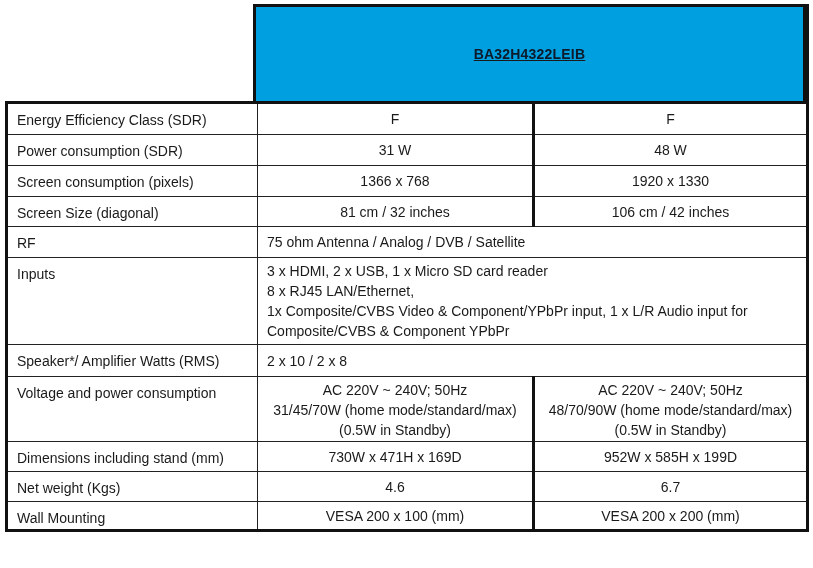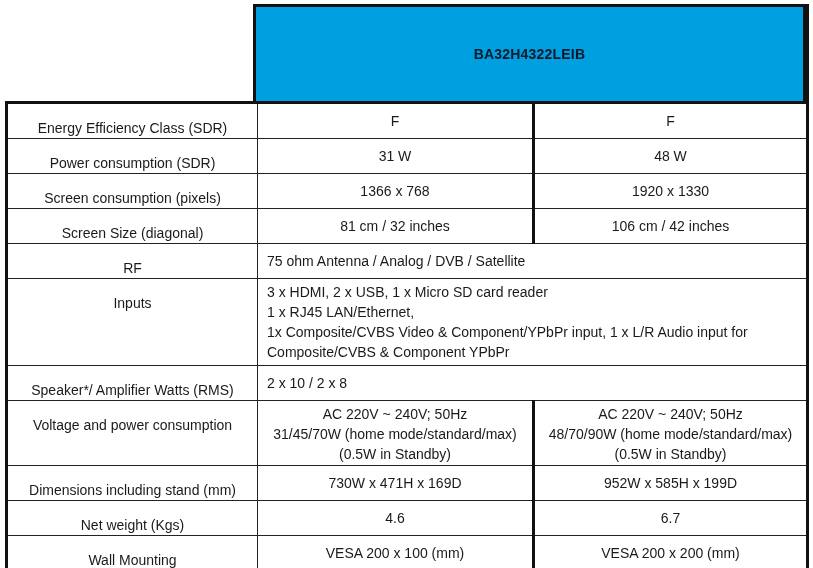--- a/index.html
+++ b/index.html
@@ -1,28 +1,28 @@
 <!DOCTYPE html>
 <html><head>
 <meta charset="utf-8">
 <style>
   html, body { margin:0; padding:0; background:#ffffff; }
   body { width:813px; height:568px; position:relative; overflow:hidden;
          font-family:"Liberation Sans", "DejaVu Sans", sans-serif; color:#1a1a1a; }
   .header { position:absolute; left:253px; top:4px; width:556px; height:97px;
             border:3px solid #111; border-bottom:none; box-sizing:border-box;
-            display:flex; background:#009FE0; }
+            display:flex; background:#009FE0;text-decoration:underline; }
   .hcell { flex:1; display:flex; align-items:center; justify-content:center;
            font-weight:bold; font-size:14px; color:#0d1a2b; letter-spacing:0.2px; }
   .hcell.first { border-right:3px solid #111; }
   table { position:absolute; left:5px; top:101px; width:804px;
           border-collapse:collapse; border:3px solid #111; table-layout:fixed; }
   td { border:1px solid #222; font-size:14px; padding:0 9px; line-height:20px;
        text-align:center; vertical-align:middle; }
-  td.label { text-align:center; vertical-align:top; padding-top:14px; width:231px; }
+  td.label { text-align:left; vertical-align:top; padding-top:6px; width:231px; }
   td.c1 { width:256px; border-right:3px solid #111; }
   td.span { text-align:left; }
   td.top { vertical-align:top; padding-top:3px; }
 </style>
 </head>
 <body>
 
 <div class="header">
   <div class="hcell first">BA32H4322LEIB</div>
 </div>
@@ -50,21 +50,21 @@
     <td>106 cm / 42 inches</td>
   </tr>
   <tr style="height:31px">
     <td class="label">RF</td>
     <td colspan="2" class="span">75 ohm Antenna / Analog / DVB / Satellite</td>
   </tr>
   <tr style="height:87px">
     <td class="label">Inputs</td>
     <td colspan="2" class="span top">
       <div>3 x HDMI, 2 x USB, 1 x Micro SD card reader</div>
-      <div>1 x RJ45 LAN/Ethernet,</div>
+      <div>8 x RJ45 LAN/Ethernet,</div>
       <div>1x Composite/CVBS Video &amp; Component/YPbPr input, 1 x L/R Audio input for</div>
       <div>Composite/CVBS &amp; Component YPbPr</div>
     </td>
   </tr>
   <tr style="height:32px">
     <td class="label">Speaker*/ Amplifier Watts (RMS)</td>
     <td colspan="2" class="span">2 x 10 / 2 x 8</td>
   </tr>
   <tr style="height:65px">
     <td class="label">Voltage and power consumption</td>

